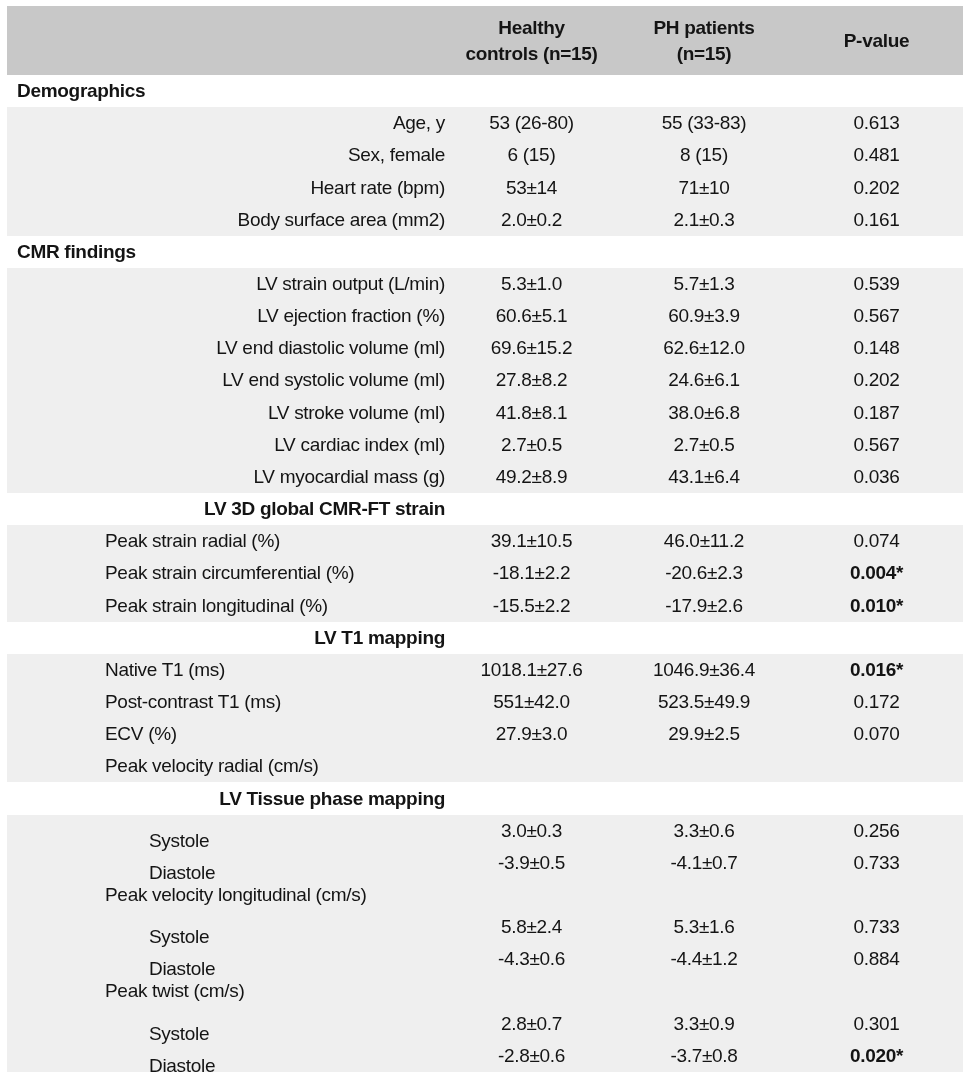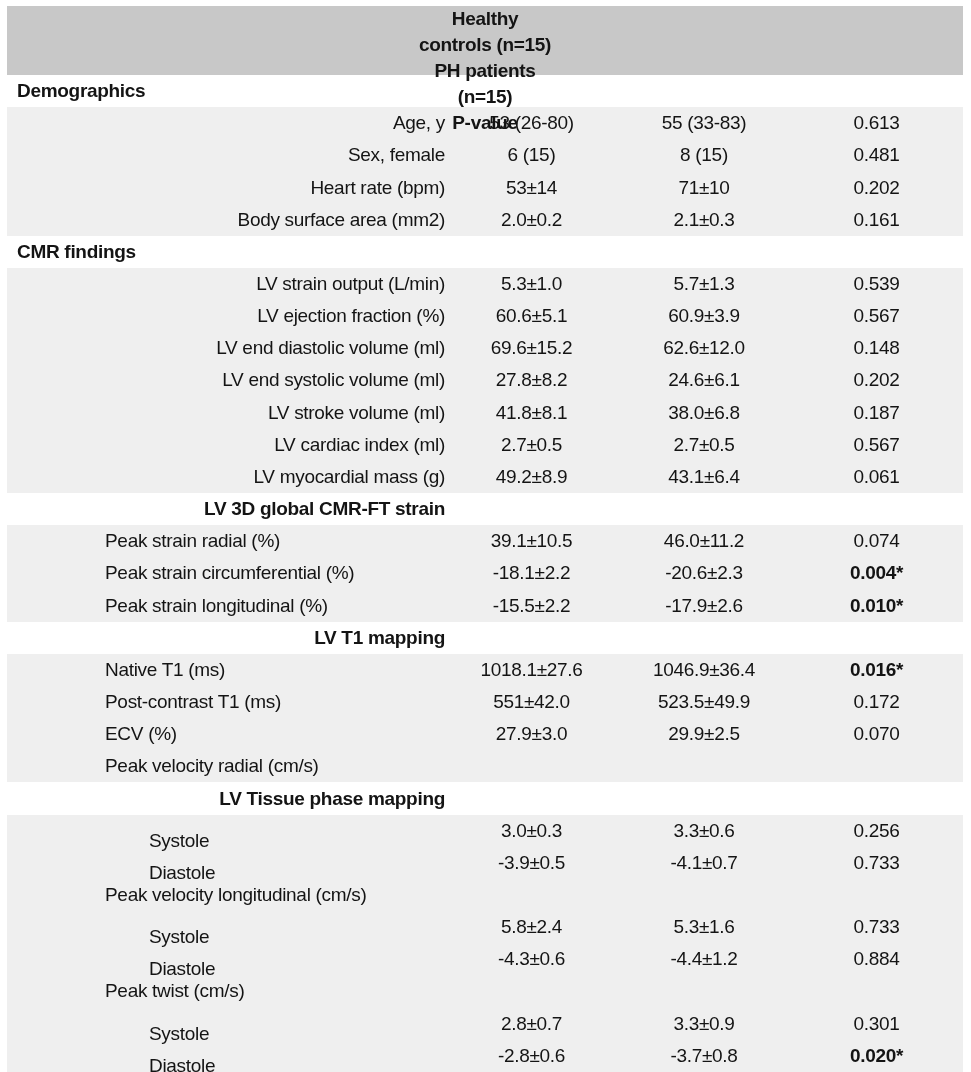--- a/index.html
+++ b/index.html
@@ -22,21 +22,20 @@
     width: 956px;
     letter-spacing: -0.3px;
   }
   .thead {
     display: flex;
     height: 69px;
     background: var(--header-bg, #c8c8c8);
     align-items: center;
     font-weight: bold;
     font-size: 19px;
-    flex-direction: column;
   }
   .th {
     text-align: center;
     line-height: 26px;
   }
   .col-label { width: 438px; }
   .col-h     { width: 173px; }
   .col-p     { width: 172px; }
   .col-pv    { width: 173px; }
   .tbody { width: 100%; }
@@ -149,21 +148,21 @@
       <div class="row indent-1 shaded">
         <div class="c-label">LV cardiac index (ml)</div>
         <div class="c-val col-h">2.7±0.5</div>
         <div class="c-val col-p">2.7±0.5</div>
         <div class="c-val col-pv">0.567</div>
       </div>
       <div class="row indent-1 shaded">
         <div class="c-label">LV myocardial mass (g)</div>
         <div class="c-val col-h">49.2±8.9</div>
         <div class="c-val col-p">43.1±6.4</div>
-        <div class="c-val col-pv">0.061</div>
+        <div class="c-val col-pv">0.036</div>
       </div>
       <div class="row indent-1 section">
         <div class="c-label">LV 3D global CMR-FT strain</div>
         <div class="c-val col-h"></div>
         <div class="c-val col-p"></div>
         <div class="c-val col-pv"></div>
       </div>
       <div class="row indent-2 shaded">
         <div class="c-label">Peak strain radial (%)</div>
         <div class="c-val col-h">39.1±10.5</div>

